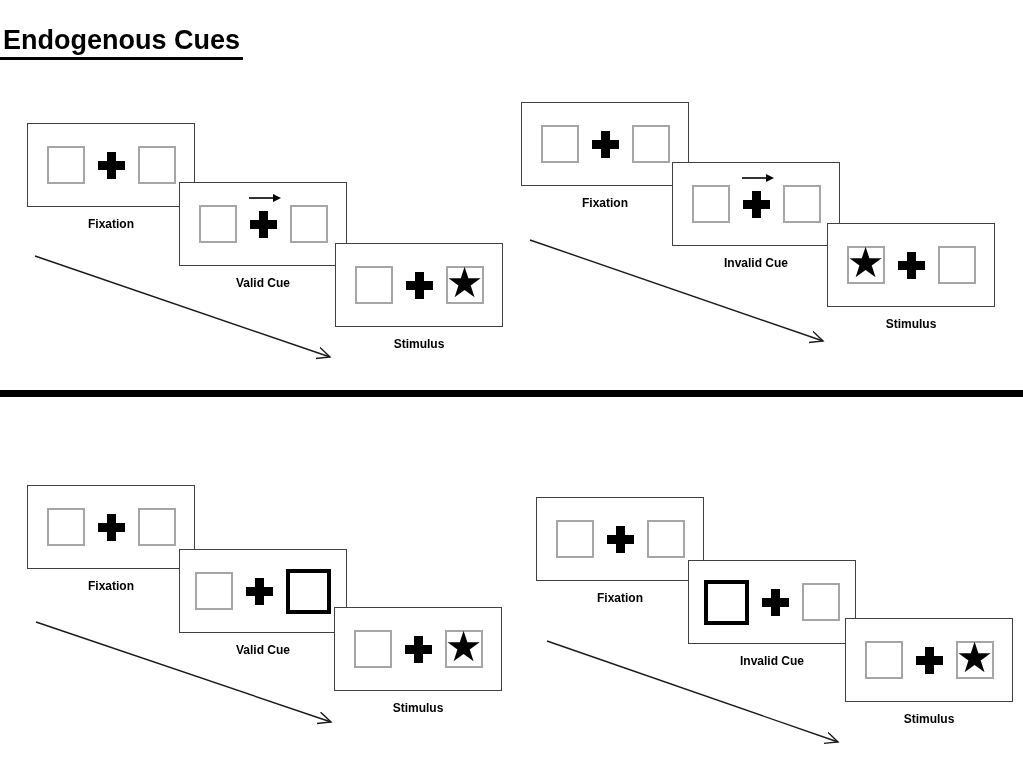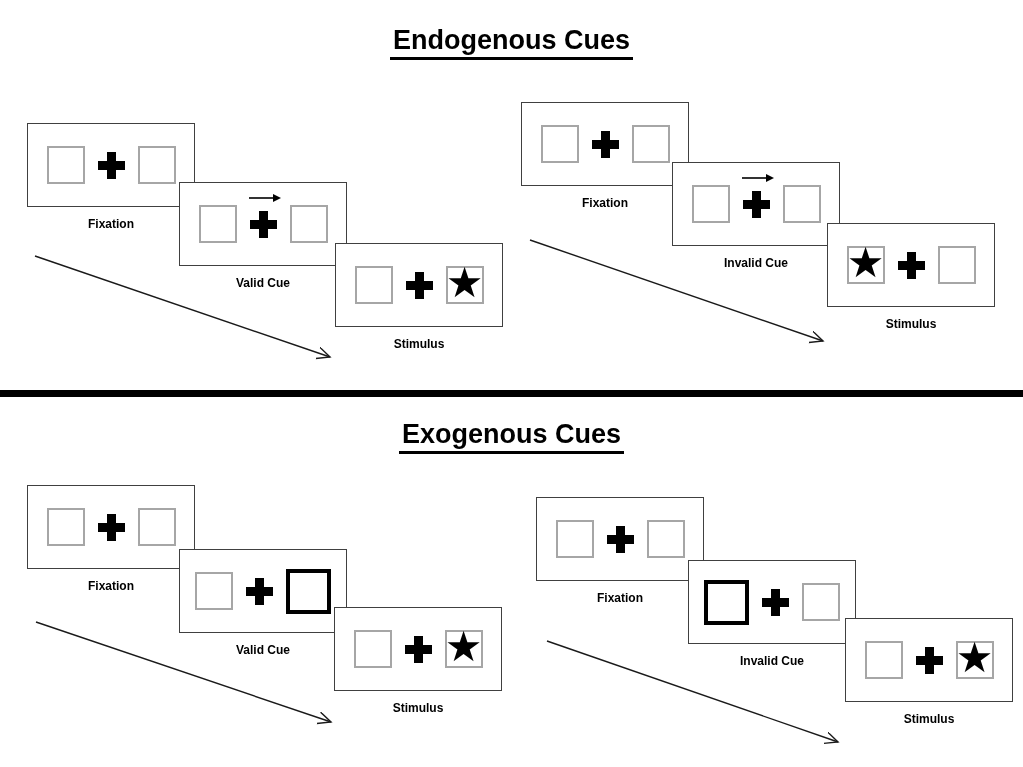--- a/index.html
+++ b/index.html
@@ -1,20 +1,20 @@
 <!DOCTYPE html>
 <html><head>
 <meta charset="utf-8">
 <style>
   html,body{margin:0;padding:0;background:#fff;}
   #stage{
     position:relative;width:1023px;height:767px;background:#ffffff;overflow:hidden;
     font-family:"Liberation Sans","DejaVu Sans",sans-serif;color:#000;
   }
-  .title{position:absolute;left:0;width:100%;text-align:center;font-weight:bold;font-size:27px;z-index:4;}
+  .title{position:absolute;left:0;width:100%;text-align:left;font-weight:bold;font-size:27px;z-index:4;}
   .title-text{display:inline-block;border-bottom:3px solid #000;padding:0 3px 1px;}
   .divider{position:absolute;left:0;width:100%;height:7px;background:#000;z-index:4;}
   .screen{
     position:absolute;width:168px;height:84px;background:#fff;border:1.5px solid #404040;
     box-sizing:border-box;display:flex;align-items:center;justify-content:center;gap:13px;z-index:2;
   }
   .sq{
     width:38px;height:38px;border:2px solid #a6a6a6;background:#fff;box-sizing:border-box;
     display:flex;align-items:center;justify-content:center;flex:0 0 auto;
   }
@@ -44,23 +44,20 @@
     <line x1="35" y1="256" x2="330" y2="357" stroke="#1a1a1a" stroke-width="1.4" marker-end="url(#ah)"></line>
     <line x1="530" y1="240" x2="823" y2="341" stroke="#1a1a1a" stroke-width="1.4" marker-end="url(#ah)"></line>
     <line x1="36" y1="622" x2="331" y2="722" stroke="#1a1a1a" stroke-width="1.4" marker-end="url(#ah)"></line>
     <line x1="547" y1="641" x2="838" y2="742" stroke="#1a1a1a" stroke-width="1.4" marker-end="url(#ah)"></line>
   </svg>
 
   <div class="title" style="top:25px">
     <span class="title-text">Endogenous Cues</span>
   </div>
   <div class="divider" style="top:390px"></div>
-  <div class="title" style="top:419px">
-    <span class="title-text">Exogenous Cues</span>
-  </div>
 
   <div class="screen" style="left:27px;top:123px">
     <div class="sq"></div>
     <div class="cross-wrap">
         <div class="cross"></div>
       </div>
     <div class="sq"></div>
   </div>
   <div class="label" style="left:27px;top:217px">Fixation</div>
 

